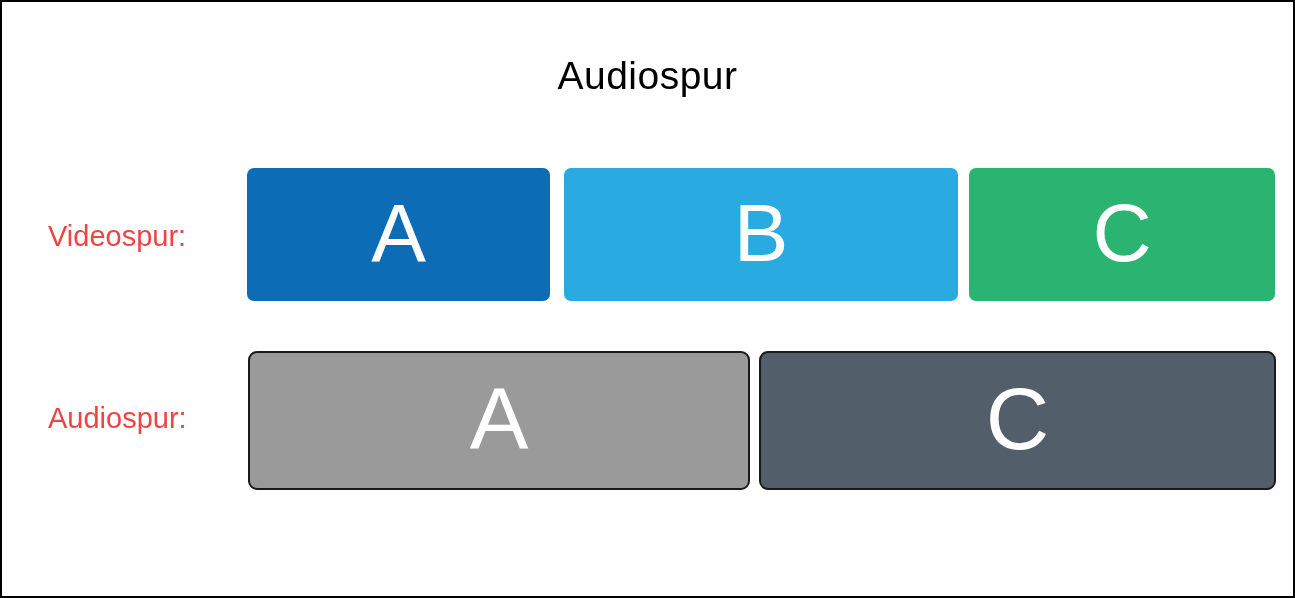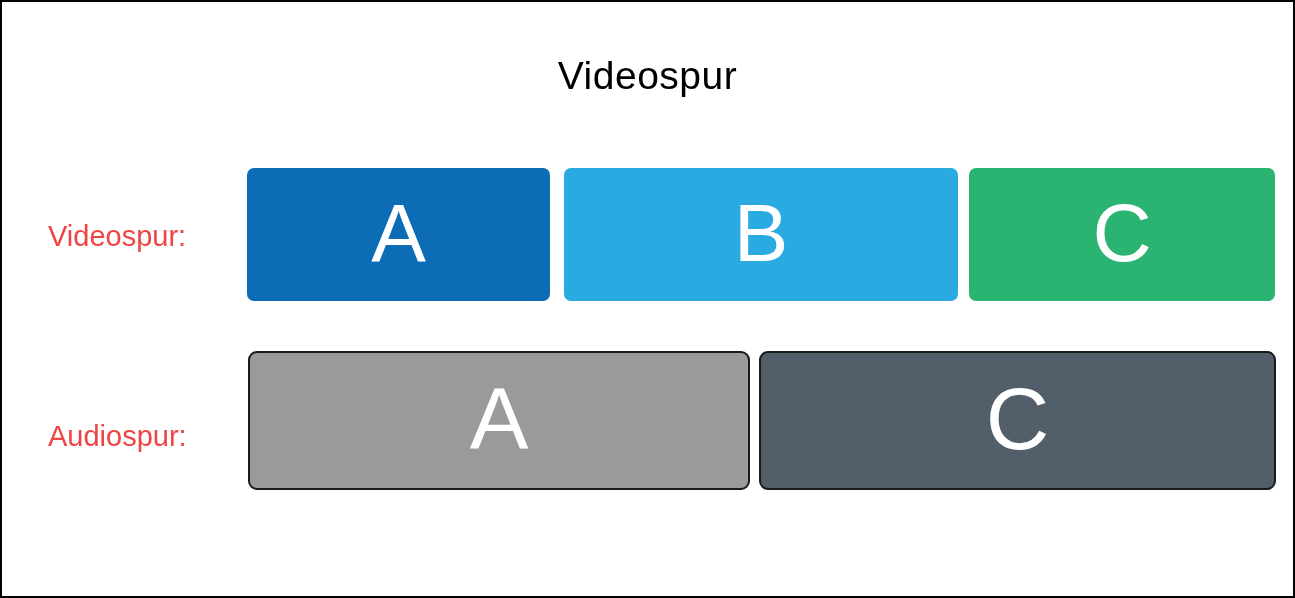--- a/index.html
+++ b/index.html
@@ -29,21 +29,21 @@
     color: #000000;
     letter-spacing: 0.5px;
   }
   .row-label {
     position: absolute;
     left: 46px;
     font-size: 29px;
     color: #ef4444;
   }
   .video-label { top: 218px; }
-  .audio-label { top: 418px; text-align: right; }
+  .audio-label { top: 400px; text-align: right; }
   .block {
     position: absolute;
     display: flex;
     align-items: center;
     justify-content: center;
     color: #ffffff;
     border-radius: 7px;
   }
   .video-block {
     top: 166px;
@@ -62,21 +62,21 @@
   .vb { left: 562px; width: 394px; }
   .vc { left: 967px; width: 306px; }
   .aa { left: 246px; width: 502px; }
   .ac { left: 757px; width: 517px; }
 </style>
 </head>
 <body>
 
 <div class="frame">
 
-  <div class="title">Videospur</div>
+  <div class="title">Audiospur</div>
 
   <div class="row-label video-label">Videospur:</div>
 
   <div class="block video-block va" style="background-color: rgb(12, 108, 181);">
     <span>A</span>
   </div>
 
   <div class="block video-block vb" style="background-color: rgb(41, 170, 225);">
     <span>B</span>
   </div>

